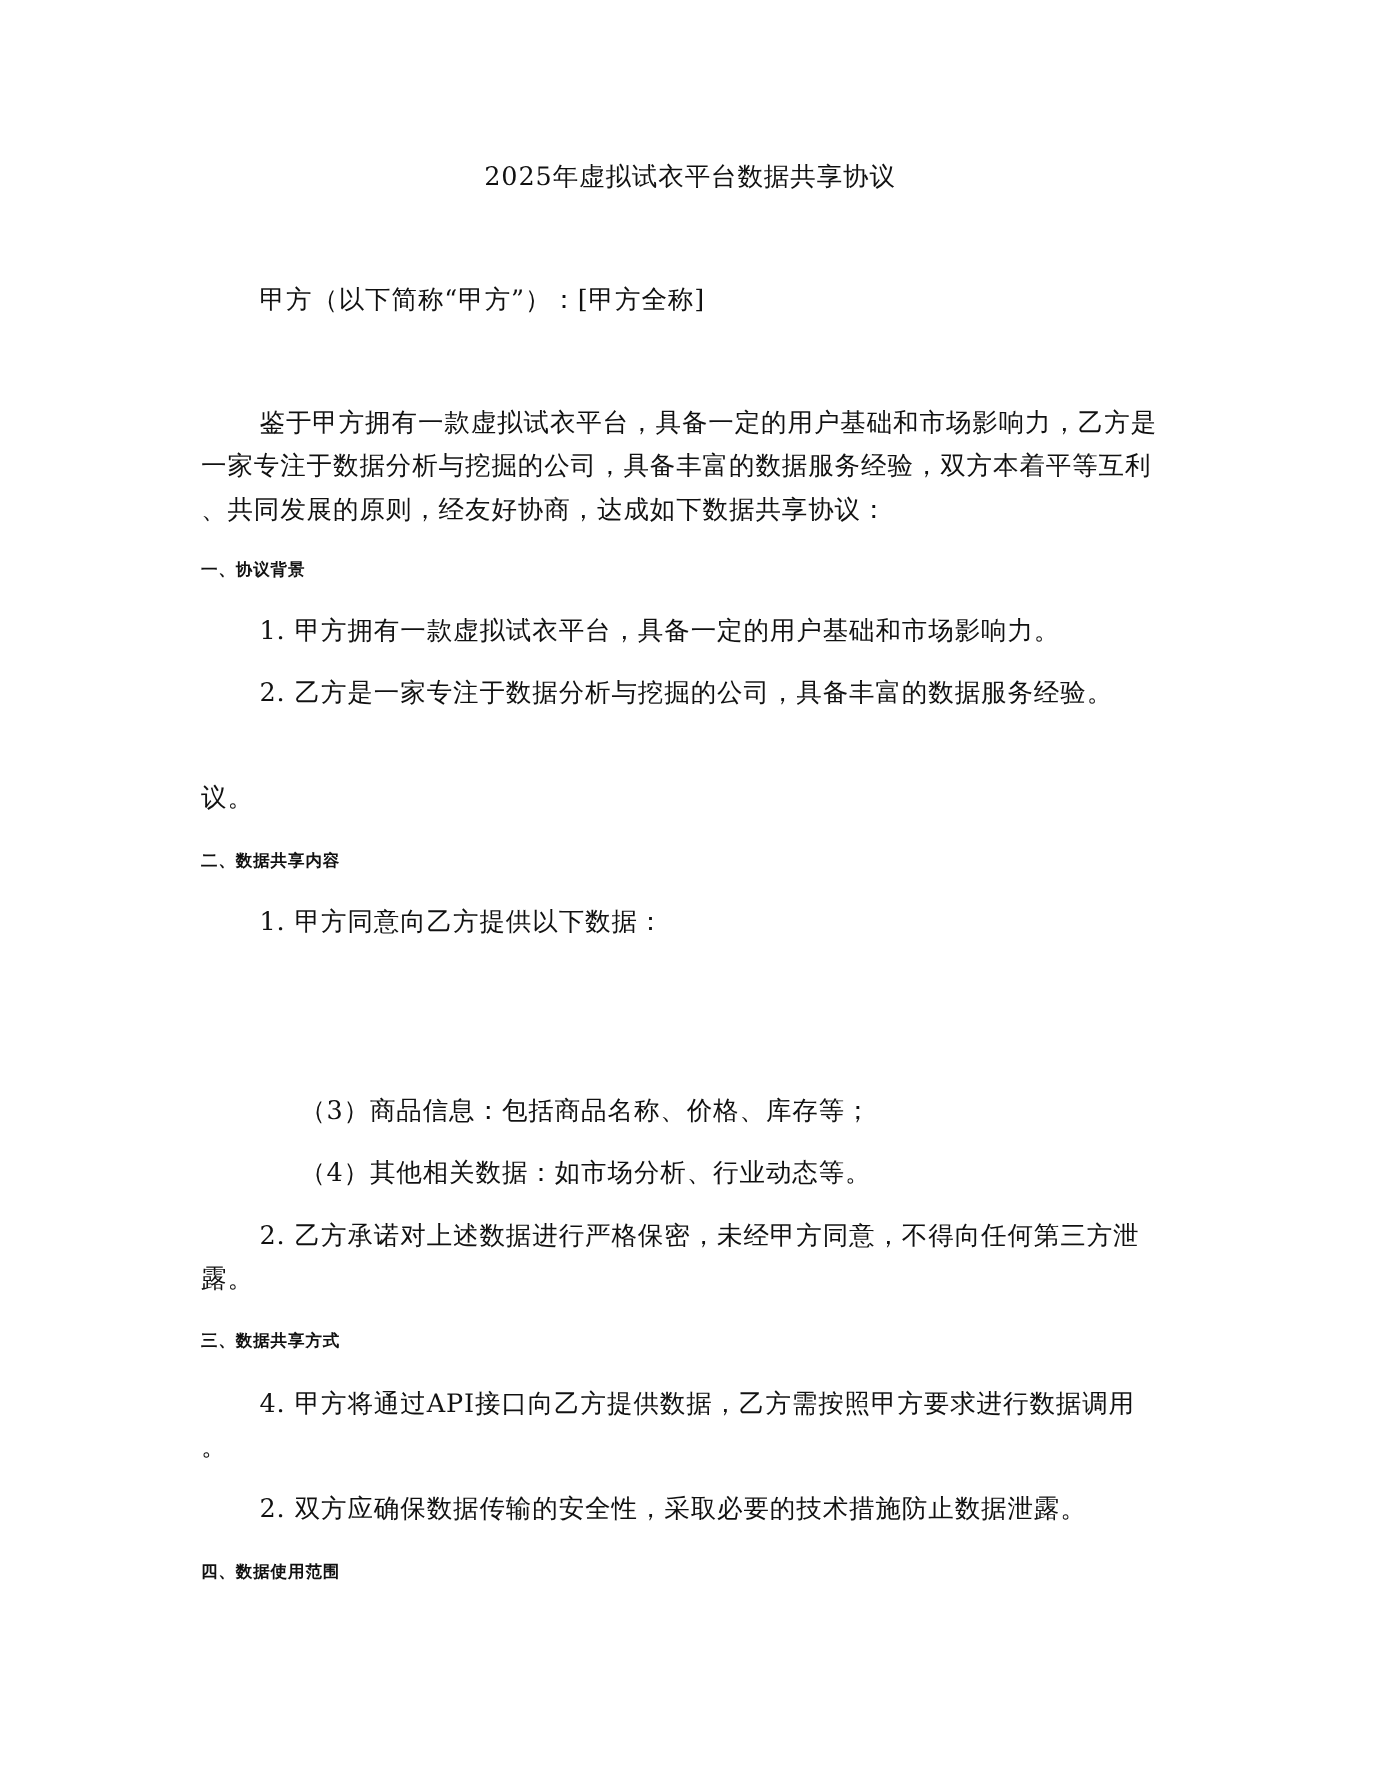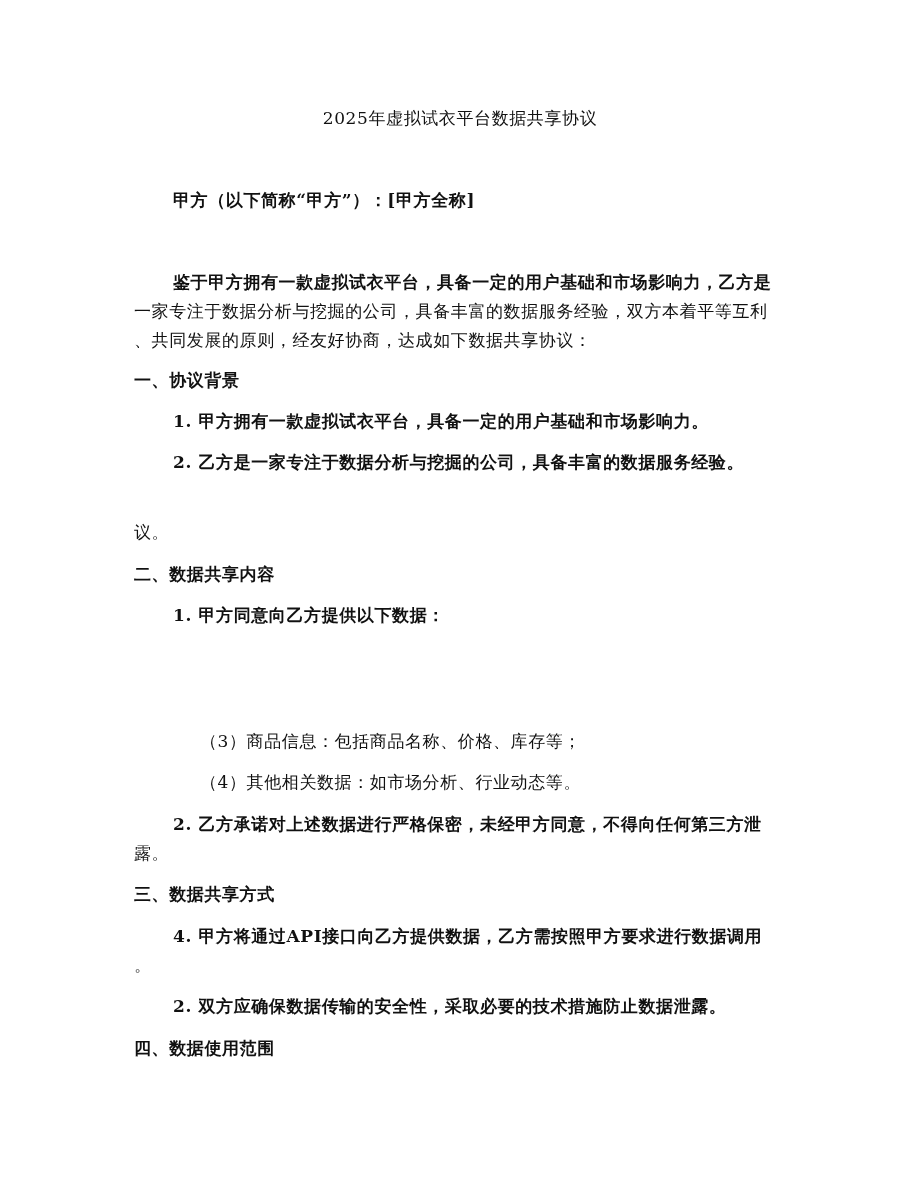--- a/index.html
+++ b/index.html
@@ -1,23 +1,23 @@
 <!DOCTYPE html>
 <html><head>
 <meta charset="utf-8">
 <style>
   html, body { margin: 0; padding: 0; background: #ffffff; }
   body { width: 920px; height: 1191px; position: relative; overflow: hidden;
          font-family: "DejaVu Serif", "Liberation Serif", serif; color: #111; }
   .page { position: absolute; left: 0; top: 0; width: 920px; height: 1191px; background: #fff; }
   .line { position: absolute; font-size: 17px; line-height: 22px; white-space: nowrap; letter-spacing: 0.6px; }
   .title { left: 0; width: 920px; text-align: center; top: 107px; font-size: 17px; }
-  .heading { font-family: "DejaVu Sans", "Liberation Sans", sans-serif; font-weight: bold; font-size: 17px; left: 134px; }
+  .heading { font-family: "DejaVu Sans", "Liberation Sans", sans-serif; font-weight: bold; font-size: 11px; left: 134px; }
   .l0 { left: 134px; }
-  .l1 { left: 173px; font-weight: bold; }
+  .l1 { left: 173px; }
   .l2 { left: 200px; }
 </style>
 </head>
 <body>
 
 <div class="page">
   <div class="line title">2025年虚拟试衣平台数据共享协议</div>
 
   <div class="line l1" style="top:189px">甲方（以下简称“甲方”）：[甲方全称]</div>
 

